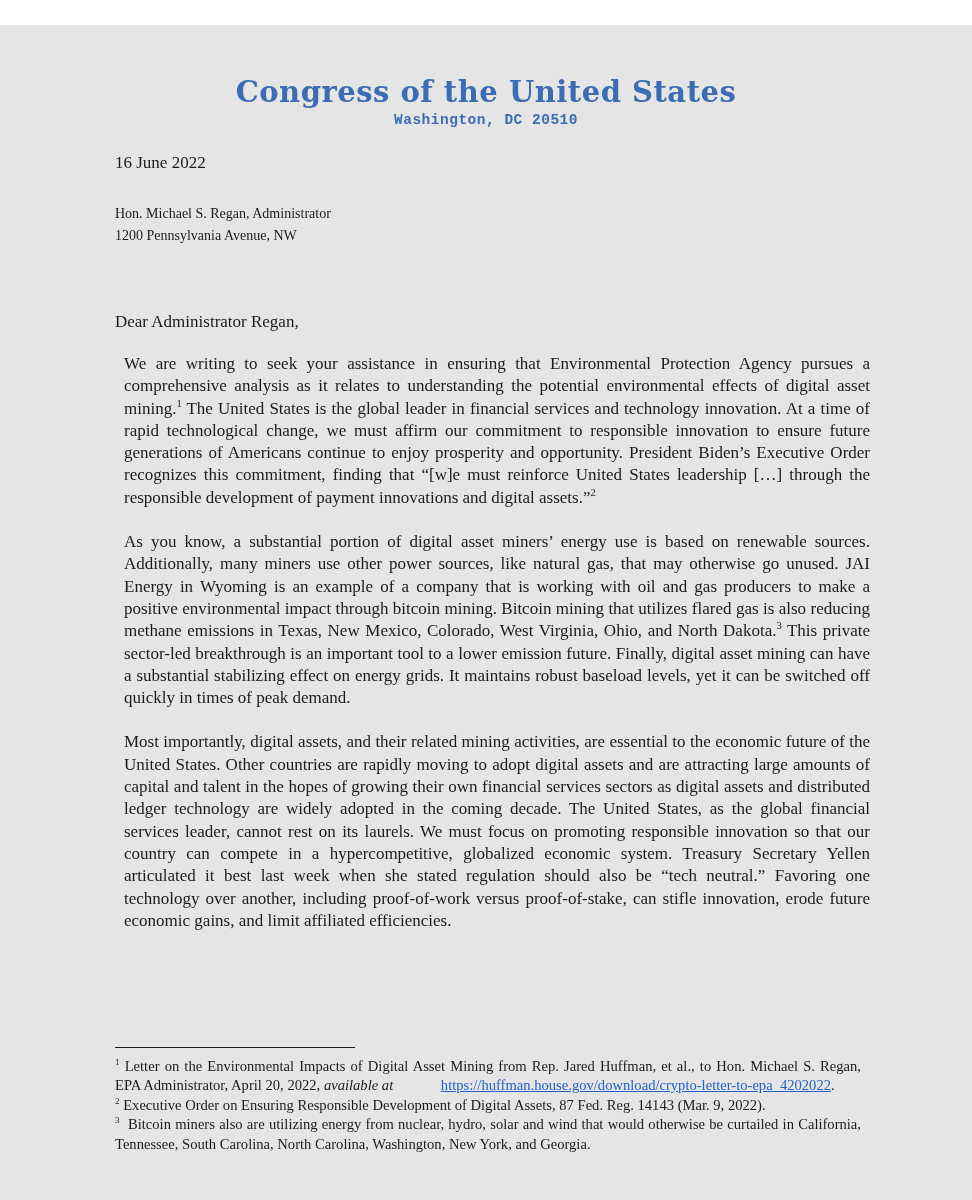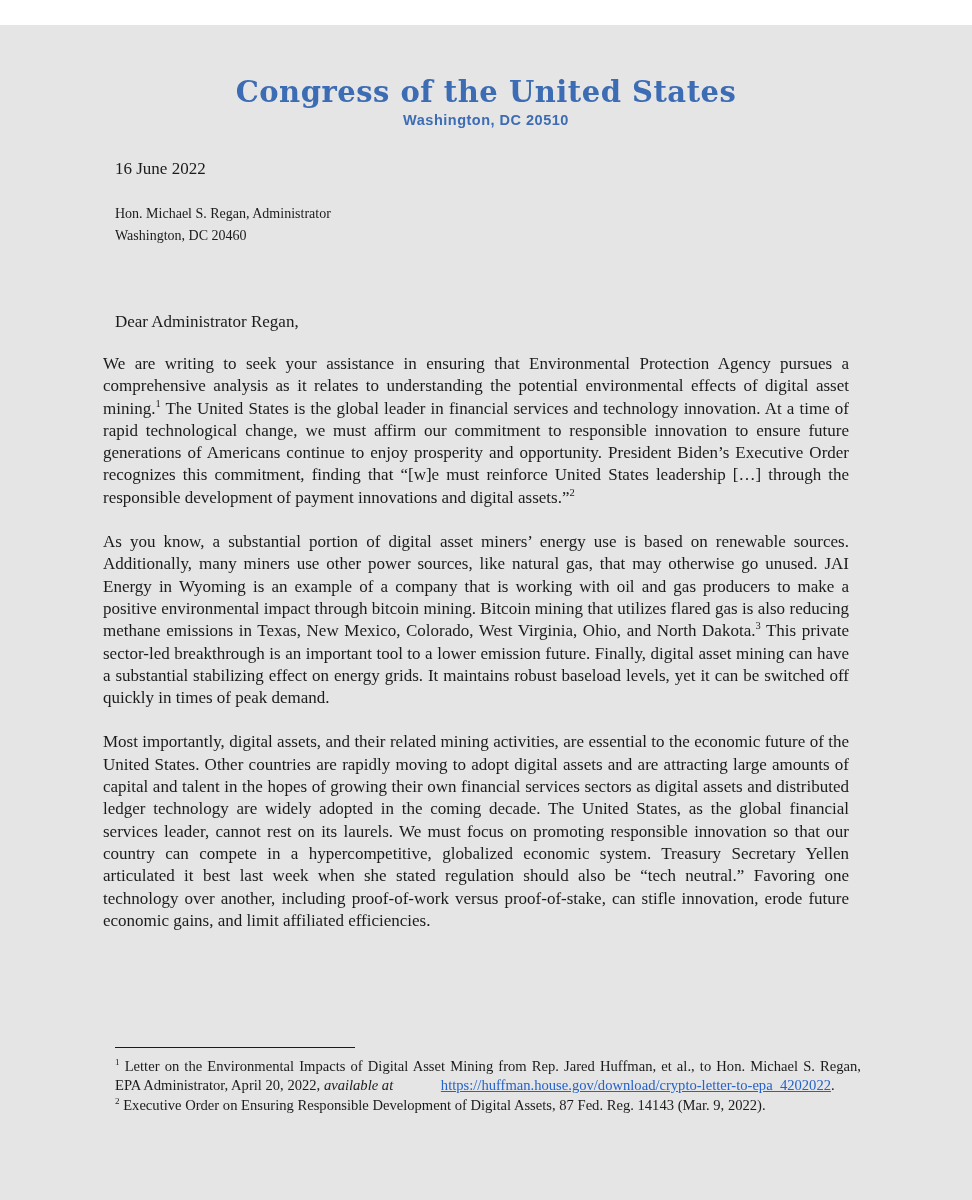--- a/index.html
+++ b/index.html
@@ -26,29 +26,29 @@
   }
   .lh-title {
     font-family: "DejaVu Serif", "Liberation Serif", serif;
     font-weight: 700;
     font-size: 29px;
     letter-spacing: 0.5px;
     color: #3b6cb4;
   }
   .lh-subtitle {
     margin-top: 3px;
-    font-family: Liberation Sans, sans-serif;
+    font-family: Liberation Mono, monospace;
     font-weight: 700;
     font-size: 14.5px;
     letter-spacing: 0.5px;
     color: #3b6cb4;
   }
   .date-line {
     position: absolute;
-    top: 134px;
+    top: 128px;
     left: 115px;
     font-size: 17px;
     margin: 0;
   }
   .recipient {
     position: absolute;
     top: 178px;
     left: 115px;
     font-size: 14px;
     line-height: 22.3px;
@@ -57,21 +57,21 @@
     position: absolute;
     top: 287px;
     left: 115px;
     font-size: 17px;
     margin: 0;
     text-align: right;
   }
   .letter-body {
     position: absolute;
     top: 328px;
-    left: 103px;
+    left: 124px;
     width: 746px;
   }
   .letter-body p {
     margin: 0 0 22px 0;
     font-size: 17px;
     line-height: 22.3px;
     text-align: justify;
   }
   sup {
     font-size: 0.62em;
@@ -110,32 +110,33 @@
 
   <header class="letterhead">
     <div class="lh-title">Congress of the United States</div>
     <div class="lh-subtitle">Washington, DC 20510</div>
   </header>
 
   <p class="date-line">16 June 2022</p>
 
   <div class="recipient" id="recipient">
       <div>Hon. Michael S. Regan, Administrator</div>
-      <div>Washington, DC 20460</div>
+      <div>1200 Pennsylvania Avenue, NW</div>
     </div>
 
   <p class="salutation">Dear Administrator Regan,</p>
 
   <div class="letter-body" id="paragraphs">
       <p><span>We are writing to seek your assistance in ensuring that Environmental Protection Agency pursues a comprehensive analysis as it relates to understanding the potential environmental effects of digital asset mining.</span><sup>1</sup><span> The United States is the global leader in financial services and technology innovation. At a time of rapid technological change, we must affirm our commitment to responsible innovation to ensure future generations of Americans continue to enjoy prosperity and opportunity. President Biden’s Executive Order recognizes this commitment, finding that “[w]e must reinforce United States leadership […] through the responsible development of payment innovations and digital assets.”</span><sup>2</sup></p>
       <p><span>As you know, a substantial portion of digital asset miners’ energy use is based on renewable sources. Additionally, many miners use other power sources, like natural gas, that may otherwise go unused. JAI Energy in Wyoming is an example of a company that is working with oil and gas producers to make a positive environmental impact through bitcoin mining. Bitcoin mining that utilizes flared gas is also reducing methane emissions in Texas, New Mexico, Colorado, West Virginia, Ohio, and North Dakota.</span><sup>3</sup><span> This private sector-led breakthrough is an important tool to a lower emission future. Finally, digital asset mining can have a substantial stabilizing effect on energy grids. It maintains robust baseload levels, yet it can be switched off quickly in times of peak demand.</span></p>
       <p><span>Most importantly, digital assets, and their related mining activities, are essential to the economic future of the United States. Other countries are rapidly moving to adopt digital assets and are attracting large amounts of capital and talent in the hopes of growing their own financial services sectors as digital assets and distributed ledger technology are widely adopted in the coming decade. The United States, as the global financial services leader, cannot rest on its laurels. We must focus on promoting responsible innovation so that our country can compete in a hypercompetitive, globalized economic system. Treasury Secretary Yellen articulated it best last week when she stated regulation should also be “tech neutral.” Favoring one technology over another, including proof-of-work versus proof-of-stake, can stifle innovation, erode future economic gains, and limit affiliated efficiencies.</span></p>
     </div>
 
   <div class="footnotes">
     <div class="fn-rule"></div>
     <div id="footnotes">
         <div class="footnote"><sup>1</sup><span> Letter on the Environmental Impacts of Digital Asset Mining from Rep. Jared Huffman, et al., to Hon. Michael S. Regan, EPA Administrator, April 20, 2022, </span><span class="italic">available at</span><span> </span><a class="fn-link">https://huffman.house.gov/download/crypto-letter-to-epa_4202022</a><span>.</span></div>
         <div class="footnote"><sup>2</sup><span> Executive Order on Ensuring Responsible Development of Digital Assets, 87 Fed. Reg. 14143 (Mar. 9, 2022).</span></div>
+        <div class="footnote"><sup>3</sup><span>&nbsp; Bitcoin miners also are utilizing energy from nuclear, hydro, solar and wind that would otherwise be curtailed in California, Tennessee, South Carolina, North Carolina, Washington, New York, and Georgia.</span></div>
       </div>
   </div>
 
 </div>
 
 </body></html>

